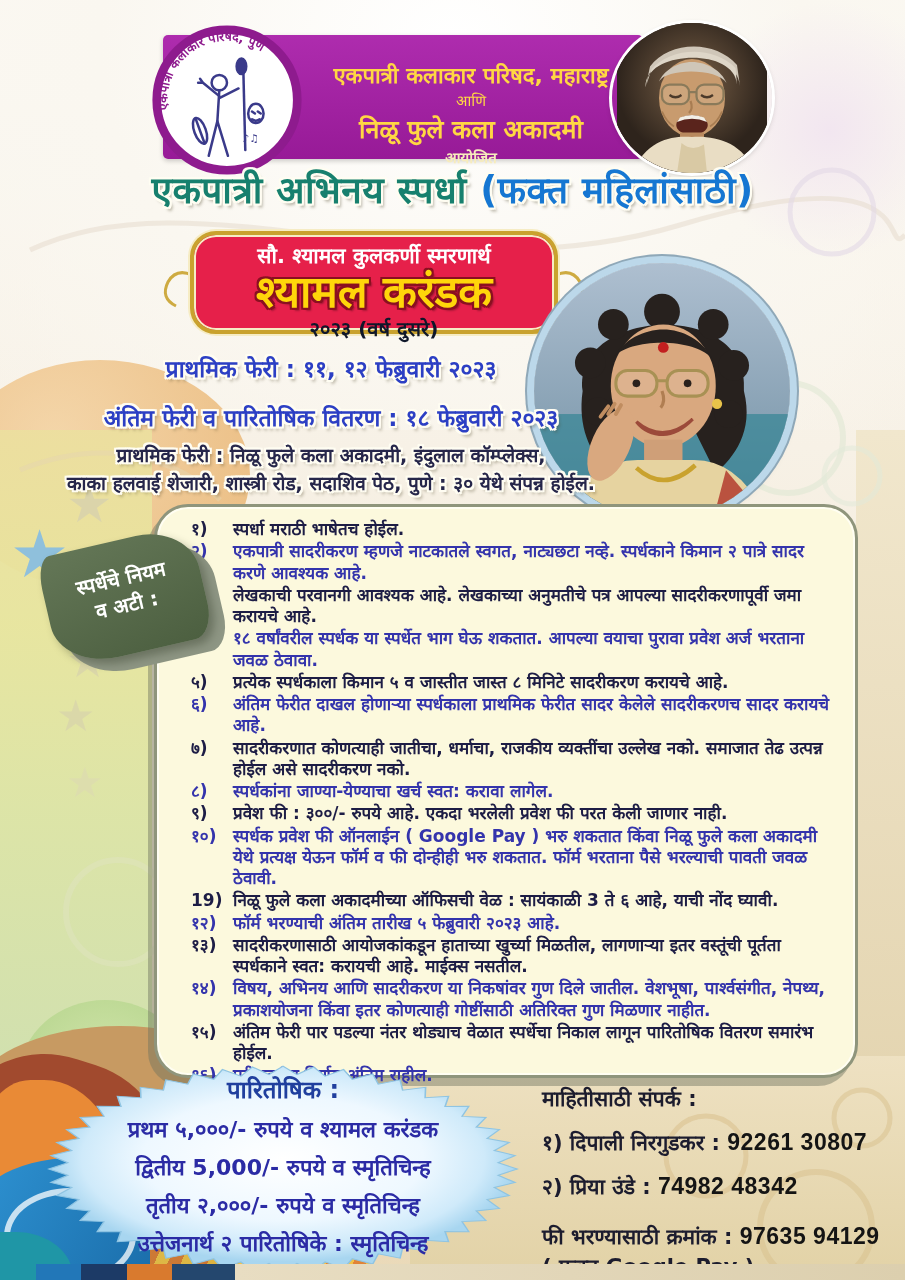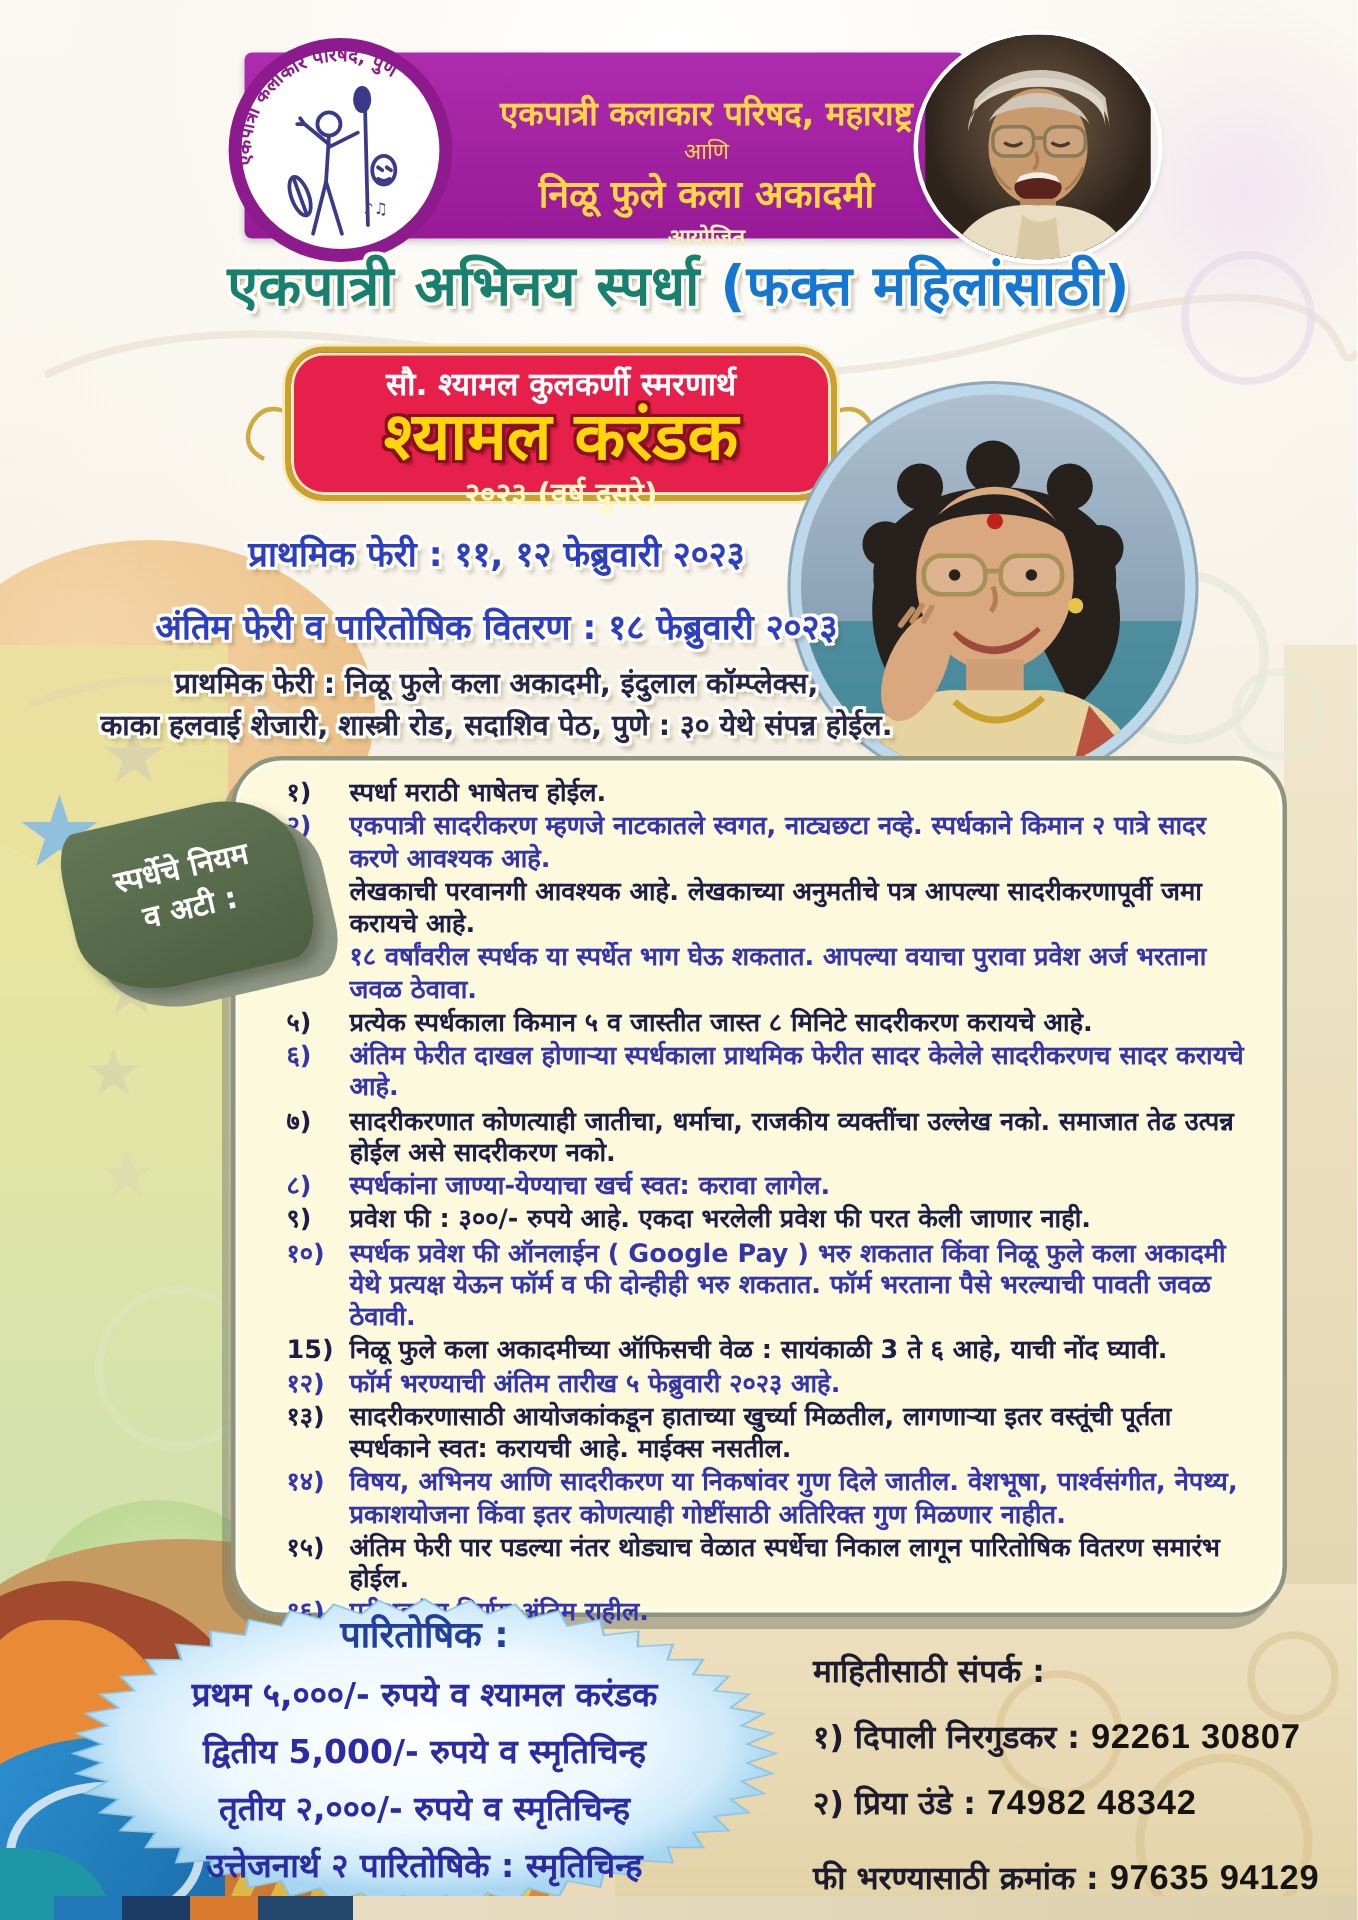--- a/index.html
+++ b/index.html
@@ -49,21 +49,21 @@
   .ow{text-shadow:-2px -2px 0 #fffdf2,2px -2px 0 #fffdf2,-2px 2px 0 #fffdf2,2px 2px 0 #fffdf2,-2px 0 0 #fffdf2,2px 0 0 #fffdf2,0 -2px 0 #fffdf2,0 2px 0 #fffdf2,3px 4px 3px rgba(70,60,30,.35);}
   .t-main{color:#17806e;}
   .t-sub{color:#1677d2;}
   
   .redbox{left:190px;top:231px;width:368px;height:103px;border-radius:26px;background:#e6204a;
     border:4px solid #c9a22e;box-shadow:0 0 0 2px #f6ecc4, inset 0 0 0 2px #f6ecc4;
     text-align:center;box-sizing:border-box;padding-top:6px;}
   .m1{font-size:21px;font-weight:700;color:#ffffff;}
   .m2{font-size:44px;font-weight:700;color:#ffd60a;line-height:1.05;
     text-shadow:-2px -2px 0 #8a1020,2px -2px 0 #8a1020,-2px 2px 0 #8a1020,2px 2px 0 #8a1020,-2px 0 0 #8a1020,2px 0 0 #8a1020,0 -2px 0 #8a1020,0 2px 0 #8a1020,3px 3px 2px rgba(0,0,0,.3);}
-  .m3{font-size:20px;font-weight:700;color:#fef9c3;}
+  .m3{font-size:20px;font-weight:700;color:#0f172a;}
   .photo-woman{left:534px;top:263px;width:256px;height:256px;border-radius:50%;overflow:hidden;
     box-shadow:0 0 0 7px #bcd8ea,0 0 0 9px #8fa8b8,0 4px 10px rgba(0,0,0,.25);}
   .photo-woman svg{display:block;width:100%;height:100%;}
   
   .sched{left:38px;top:352px;width:586px;text-align:center;}
   .d1{font-size:23px;font-weight:700;color:#2c3fc4;}
   .d2{font-size:23px;font-weight:700;color:#2c3fc4;margin-top:17px;}
   .v1{font-size:19px;font-weight:700;color:#26264a;margin-top:9px;}
   .v2{font-size:19px;font-weight:700;color:#26264a;margin-top:2px;}
   
@@ -80,21 +80,21 @@
     border-radius:14px 55px 20px 60px/32px 45px 32px 45px;transform:rotate(-13deg);
     text-align:center;color:#fff;font-weight:700;font-size:20px;padding-top:24px;box-sizing:border-box;
     box-shadow:4px 6px 8px rgba(40,50,30,.35);}
   
   .burst{left:44px;top:1062px;width:478px;height:214px;}
   .prizes{left:54px;top:1072px;width:458px;text-align:center;}
   .ph{font-size:24px;font-weight:700;color:#203f9e;margin-bottom:6px;}
   .pline{font-size:22px;font-weight:700;color:#2b2ba5;margin-top:8px;}
   
   .contact{left:542px;top:1084px;width:356px;color:#1c1c2e;}
-  .ch{font-size:21px;font-weight:700;margin-top:15px;}
+  .ch{font-size:21px;font-weight:700;}
   .crow{margin-top:16px;font-size:21px;font-weight:700;}
   .cphone{font-family:"Liberation Sans","DejaVu Sans",sans-serif;font-size:23px;font-weight:700;color:#141414;letter-spacing:.5px;}
   .cfee{margin-top:22px;font-size:21px;font-weight:700;}
   .cnote{margin-top:2px;font-size:21px;font-weight:700;}
 </style>
 </head>
 <body>
 
 <div class="poster">
 
@@ -291,21 +291,21 @@
         </div>
       <div class="rule">
           <span class="rnum">९)</span>
           <span class="rtext">प्रवेश फी : ३००/- रुपये आहे. एकदा भरलेली प्रवेश फी परत केली जाणार नाही.</span>
         </div>
       <div class="rule">
           <span class="rnum">१०)</span>
           <span class="rtext">स्पर्धक प्रवेश फी ऑनलाईन ( Google Pay ) भरु शकतात किंवा निळू फुले कला अकादमी येथे प्रत्यक्ष येऊन फॉर्म व फी दोन्हीही भरु शकतात. फॉर्म भरताना पैसे भरल्याची पावती जवळ ठेवावी.</span>
         </div>
       <div class="rule">
-          <span class="rnum">15)</span>
+          <span class="rnum">19)</span>
           <span class="rtext">निळू फुले कला अकादमीच्या ऑफिसची वेळ : सायंकाळी 3 ते ६ आहे, याची नोंद घ्यावी.</span>
         </div>
       <div class="rule">
           <span class="rnum">१२)</span>
           <span class="rtext">फॉर्म भरण्याची अंतिम तारीख ५ फेब्रुवारी २०२३ आहे.</span>
         </div>
       <div class="rule">
           <span class="rnum">१३)</span>
           <span class="rtext">सादरीकरणासाठी आयोजकांकडून हाताच्या खुर्च्या मिळतील, लागणाऱ्या इतर वस्तूंची पूर्तता स्पर्धकाने स्वत: करायची आहे. माईक्स नसतील.</span>
         </div>

